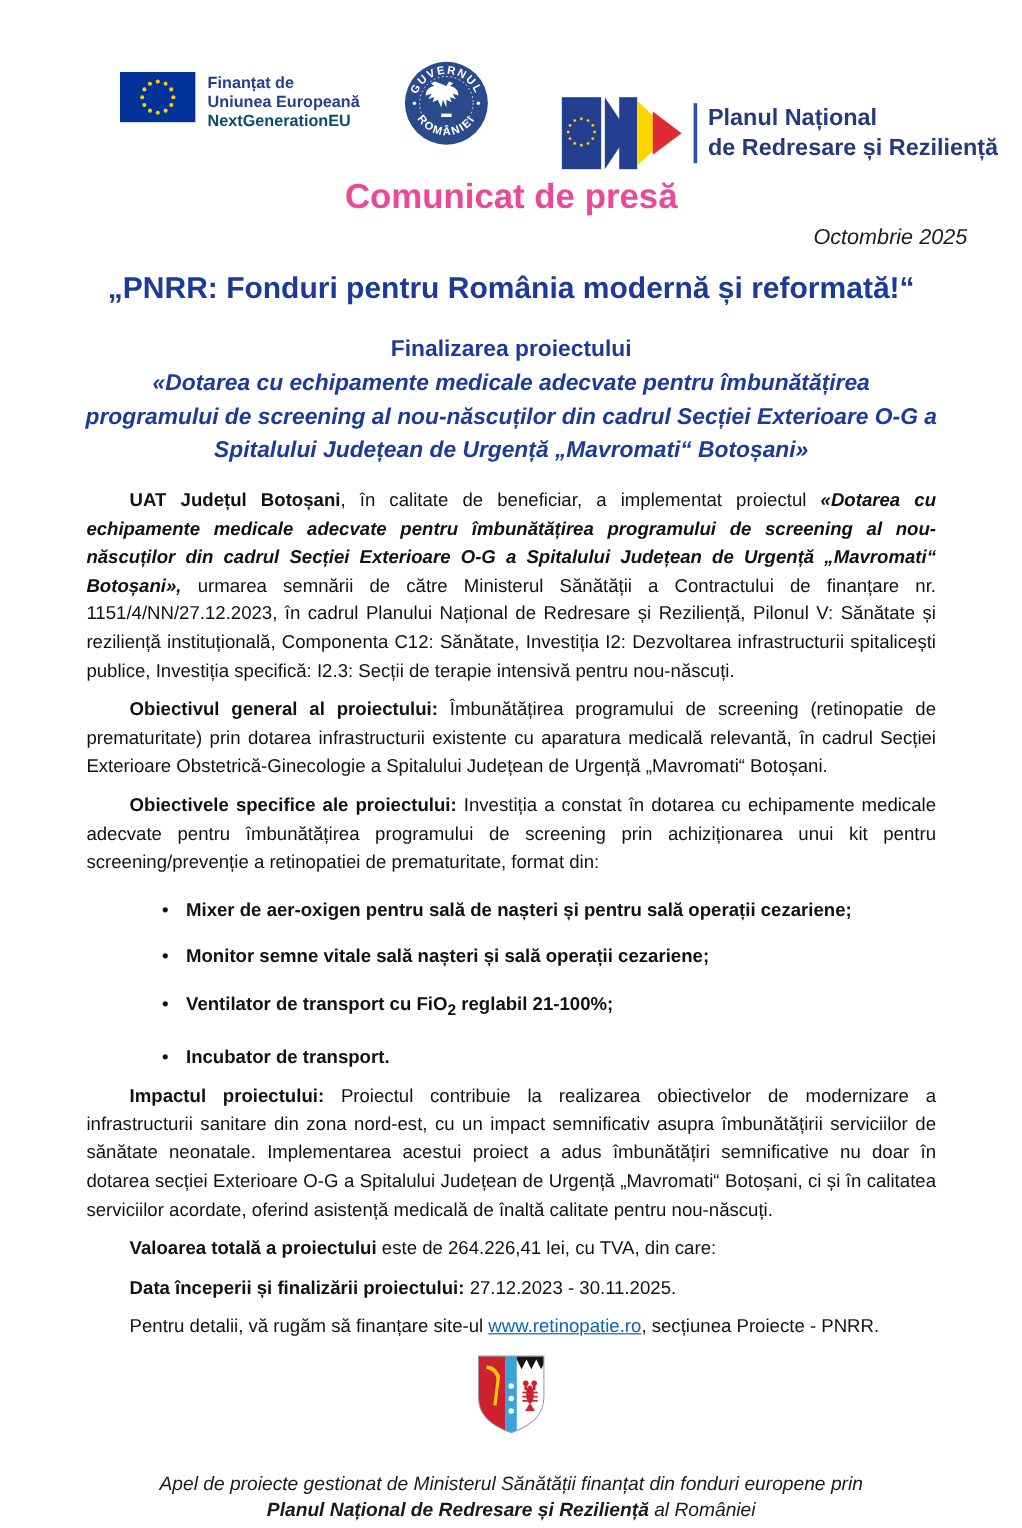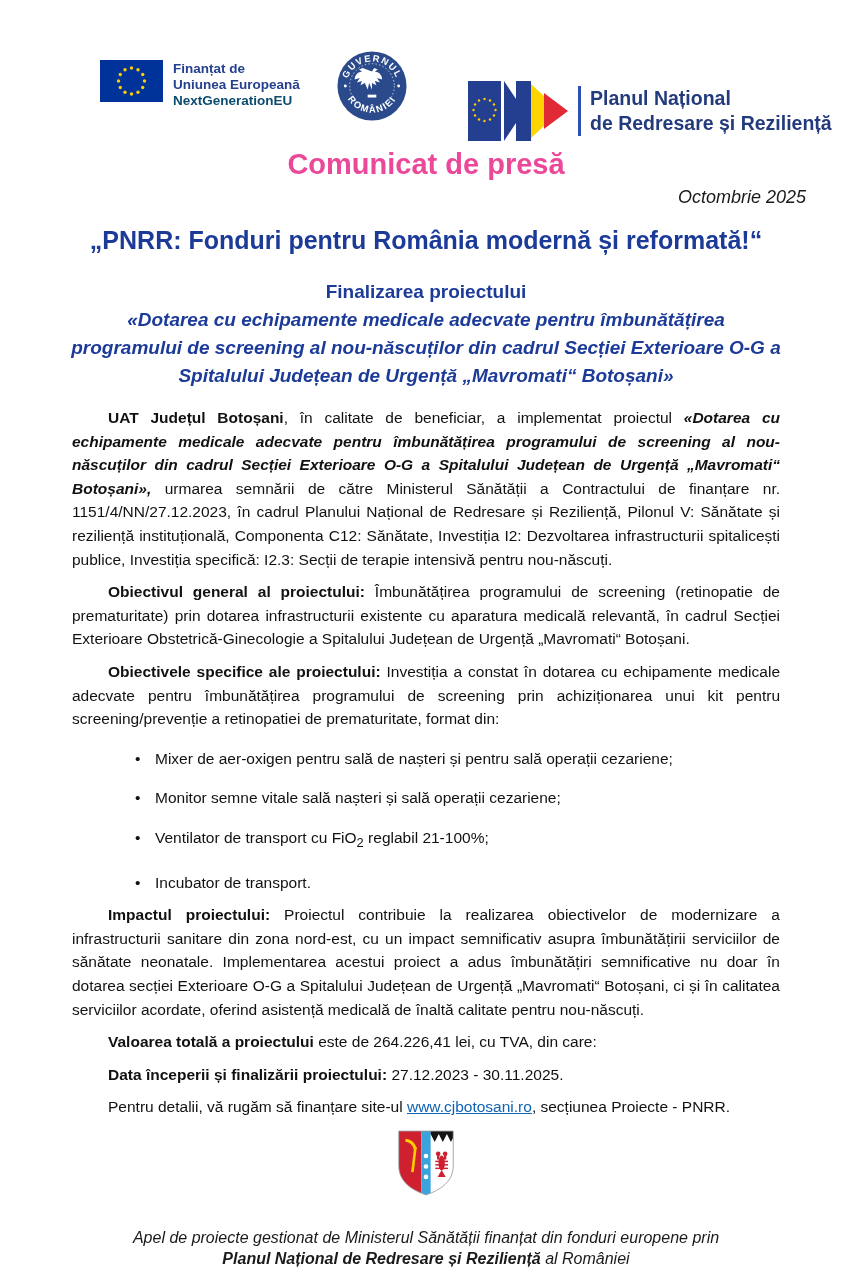--- a/index.html
+++ b/index.html
@@ -26,21 +26,21 @@
   .doc-date{text-align:right;margin:6px 46px 0 0;font-size:18px;font-style:italic;color:#1a1a1a;}
   .headline{margin:18px 16px 0;text-align:center;font-size:25px;font-weight:bold;color:#1c3b99;}
   .proj-intro{margin:26px 0 0;text-align:center;font-size:19px;font-weight:bold;color:#1c3b99;}
   .proj-title{margin:3px auto 0;width:712px;text-align:center;font-size:19px;line-height:28px;
               font-weight:bold;font-style:italic;color:#1c3b99;}
   
   .content{margin:16px 72px 0;font-size:15.5px;line-height:23.6px;text-align:justify;}
   .content p{margin:0 0 9px;text-indent:36px;}
   .content .bi{font-weight:bold;font-style:italic;}
   ul.doc-list{list-style:none;margin:0 0 9px;padding:0;}
-  ul.doc-list li{position:relative;padding-left:20px;margin:16px 0 2px 63px;text-align:left;}
+  ul.doc-list li{position:relative;padding-left:20px;margin:16px 0 2px 63px;text-align:left;font-weight:bold;}
   ul.doc-list li::before{content:"•";position:absolute;left:0;top:0;font-size:15.5px;}
   .ws-pre{white-space:pre-wrap;}
   a.doc-link{color:#0f62b4;text-decoration:underline;}
   
   .coa-wrap{text-align:center;margin-top:10px;}
   
   .closing{margin:26px 0 0;text-align:center;font-size:16px;line-height:21px;font-style:italic;color:#1a1a1a;}
   .closing .b{font-weight:bold;}
 </style>
 </head>
@@ -146,21 +146,21 @@
       <li><span>Incubator de transport.</span></li>
     </ul>
 
     <p><b>Impactul proiectului:</b><span> Proiectul contribuie la realizarea obiectivelor de modernizare a infrastructurii sanitare din zona nord-est, cu un impact semnificativ asupra îmbunătățirii serviciilor de sănătate neonatale. Implementarea acestui proiect a adus îmbunătățiri semnificative nu doar în dotarea secției Exterioare O-G a Spitalului Județean de Urgență „Mavromati“ Botoșani, ci și în calitatea serviciilor acordate, oferind asistență medicală de înaltă calitate pentru nou-născuți.</span></p>
 
     <p><b>Valoarea totală a proiectului</b><span> este de 264.226,41 lei, cu TVA, din care:</span></p>
 
 
     <p><b>Data începerii și finalizării proiectului:</b><span> 27.12.2023 - 30.11.2025.</span></p>
 
-    <p><span>Pentru detalii, vă rugăm să finanțare site-ul </span><a href="#" class="doc-link">www.cjbotosani.ro</a><span>, secțiunea Proiecte - PNRR.</span></p>
+    <p><span>Pentru detalii, vă rugăm să finanțare site-ul </span><a href="#" class="doc-link">www.retinopatie.ro</a><span>, secțiunea Proiecte - PNRR.</span></p>
   </div>
 
   <div class="coa-wrap">
     <svg width="58" height="68" viewBox="0 0 100 116">
       <defs>
         <clipPath id="shieldClip">
             <path d="M3,3 H97 V62 C97,90 76,104 50,113 C24,104 3,90 3,62 Z"></path>
           </clipPath>
       </defs>
       <g clip-path="url(#shieldClip)">

